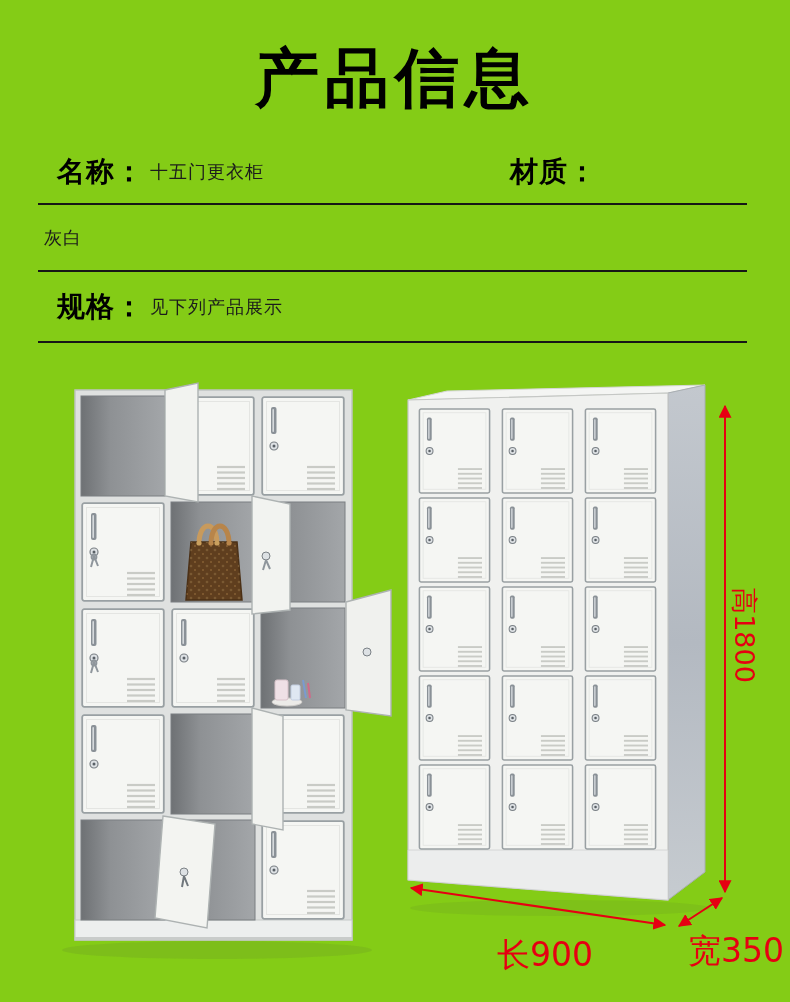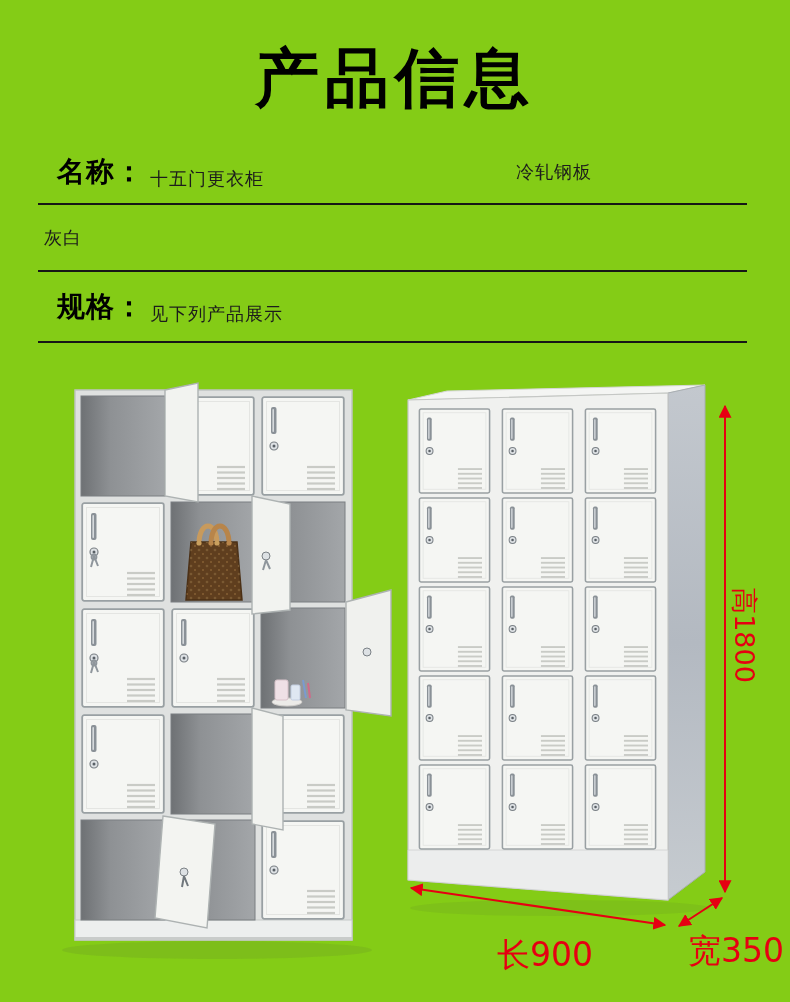--- a/index.html
+++ b/index.html
@@ -21,21 +21,21 @@
   .specs{
     position:absolute;left:38px;top:140px;width:709px;
   }
   .spec-row{
     display:flex;align-items:center;
     border-bottom:2px solid #161616;
   }
   .spec-row:nth-child(1){height:63px;}
   .spec-row:nth-child(2){height:65px;}
   .spec-row:nth-child(3){height:69px;}
-  .spec-cell{display:flex;align-items:flex-end;}
+  .spec-cell{display:flex;align-items:center;}
   .spec-cell.left{flex:0 0 472px;padding-left:19px;box-sizing:border-box;}
   .spec-cell.right{flex:1;}
   .spec-label{
     font-size:28px;font-weight:bold;color:#000;letter-spacing:1px;white-space:nowrap;
   }
   .spec-value{
     font-size:18px;font-weight:normal;color:#1c1c1c;margin-left:6px;
     letter-spacing:1px;white-space:nowrap;
   }
   
@@ -54,21 +54,21 @@
 
   <h1 class="title">产品信息</h1>
 
   <div class="specs">
     <div class="spec-row">
       <div class="spec-cell left">
         <span class="spec-label">名称：</span>
         <span class="spec-value">十五门更衣柜</span>
       </div>
       <div class="spec-cell right">
-        <span class="spec-value">冷轧钢板</span>
+        <span class="spec-label">材质：</span>
       </div>
     </div>
     <div class="spec-row">
       <div class="spec-cell right">
         <span class="spec-value">灰白</span>
       </div>
     </div>
     <div class="spec-row">
       <div class="spec-cell left">
         <span class="spec-label">规格：</span>

